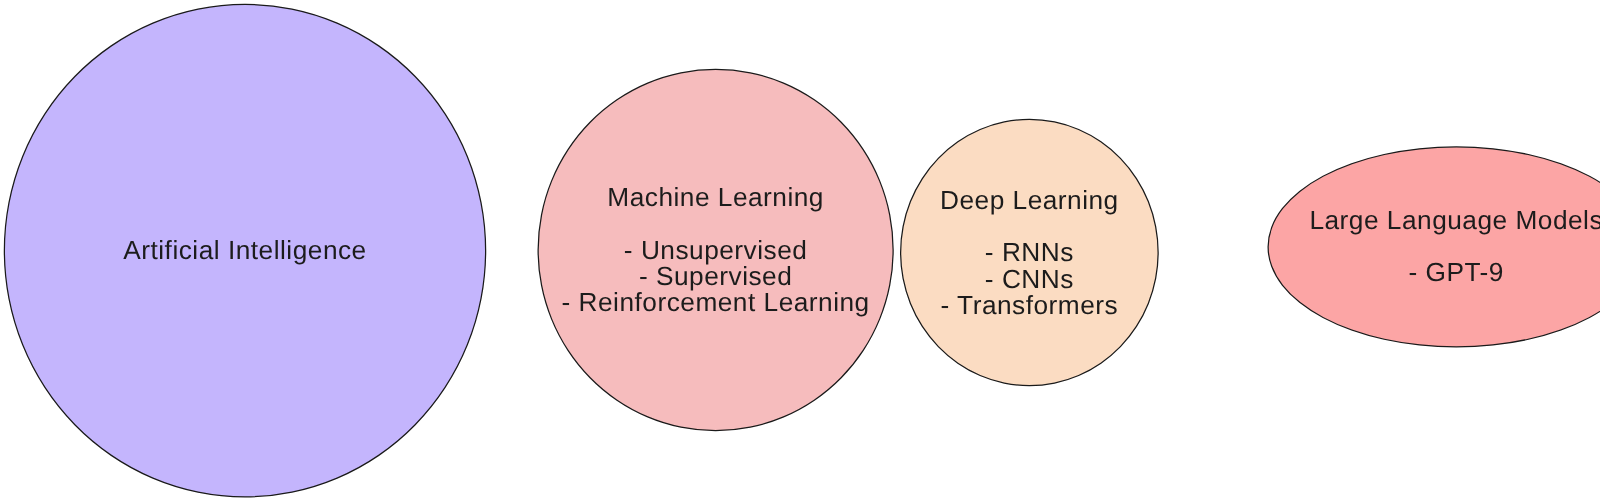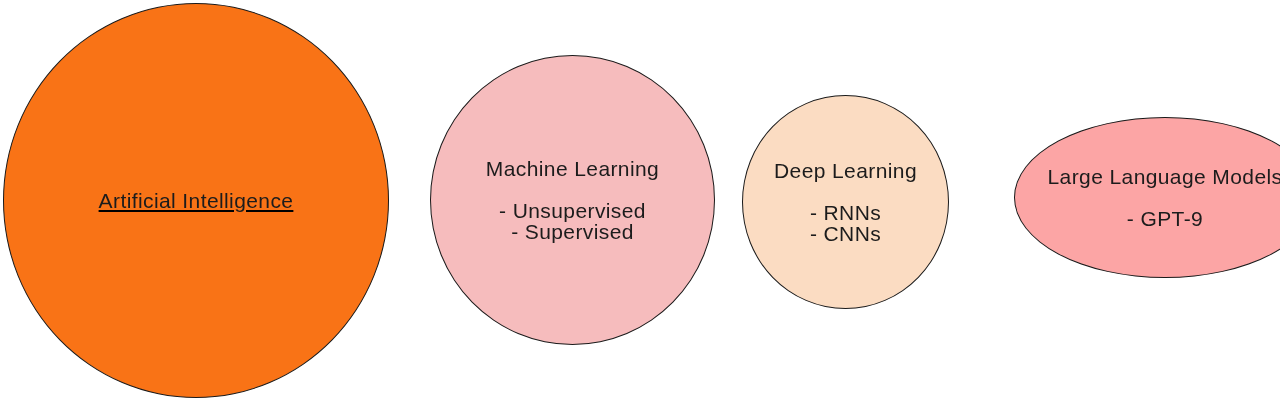--- a/index.html
+++ b/index.html
@@ -37,42 +37,44 @@
   }
   .shape-items {
     margin-top: 21px;
   }
 </style>
 </head>
 <body>
 
 <div class="canvas">
 
-  <div class="shape" style="left: 3px; top: 3px; width: 386px; height: 395px; background: #f97316; text-decoration: underline;">
+  <div class="shape" style="left: 3px; top: 3px; width: 386px; height: 395px; background: #c4b5fd;">
     <div class="shape-text">
       <div class="shape-label">Artificial Intelligence</div>
     </div>
   </div>
 
   <div class="shape" style="left: 430px; top: 55px; width: 285px; height: 290px; background: rgb(246, 188, 189);">
     <div class="shape-text">
       <div class="shape-label">Machine Learning</div>
       <div class="shape-items">
         <div class="shape-item">- Unsupervised</div>
         <div class="shape-item">- Supervised</div>
+        <div class="shape-item">- Reinforcement Learning</div>
       </div>
     </div>
   </div>
 
-  <div class="shape" style="left: 742px; top: 95px; width: 207px; height: 214px; background: rgb(251, 220, 194);">
+  <div class="shape" style="left: 720px; top: 95px; width: 207px; height: 214px; background: rgb(251, 220, 194);">
     <div class="shape-text">
       <div class="shape-label">Deep Learning</div>
       <div class="shape-items">
         <div class="shape-item">- RNNs</div>
         <div class="shape-item">- CNNs</div>
+        <div class="shape-item">- Transformers</div>
       </div>
     </div>
   </div>
 
   <div class="shape" style="left: 1014px; top: 117px; width: 302px; height: 161px; background: #fca5a5;">
     <div class="shape-text">
       <div class="shape-label">Large Language Models</div>
       <div class="shape-items">
         <div class="shape-item">- GPT-9</div>
       </div>

